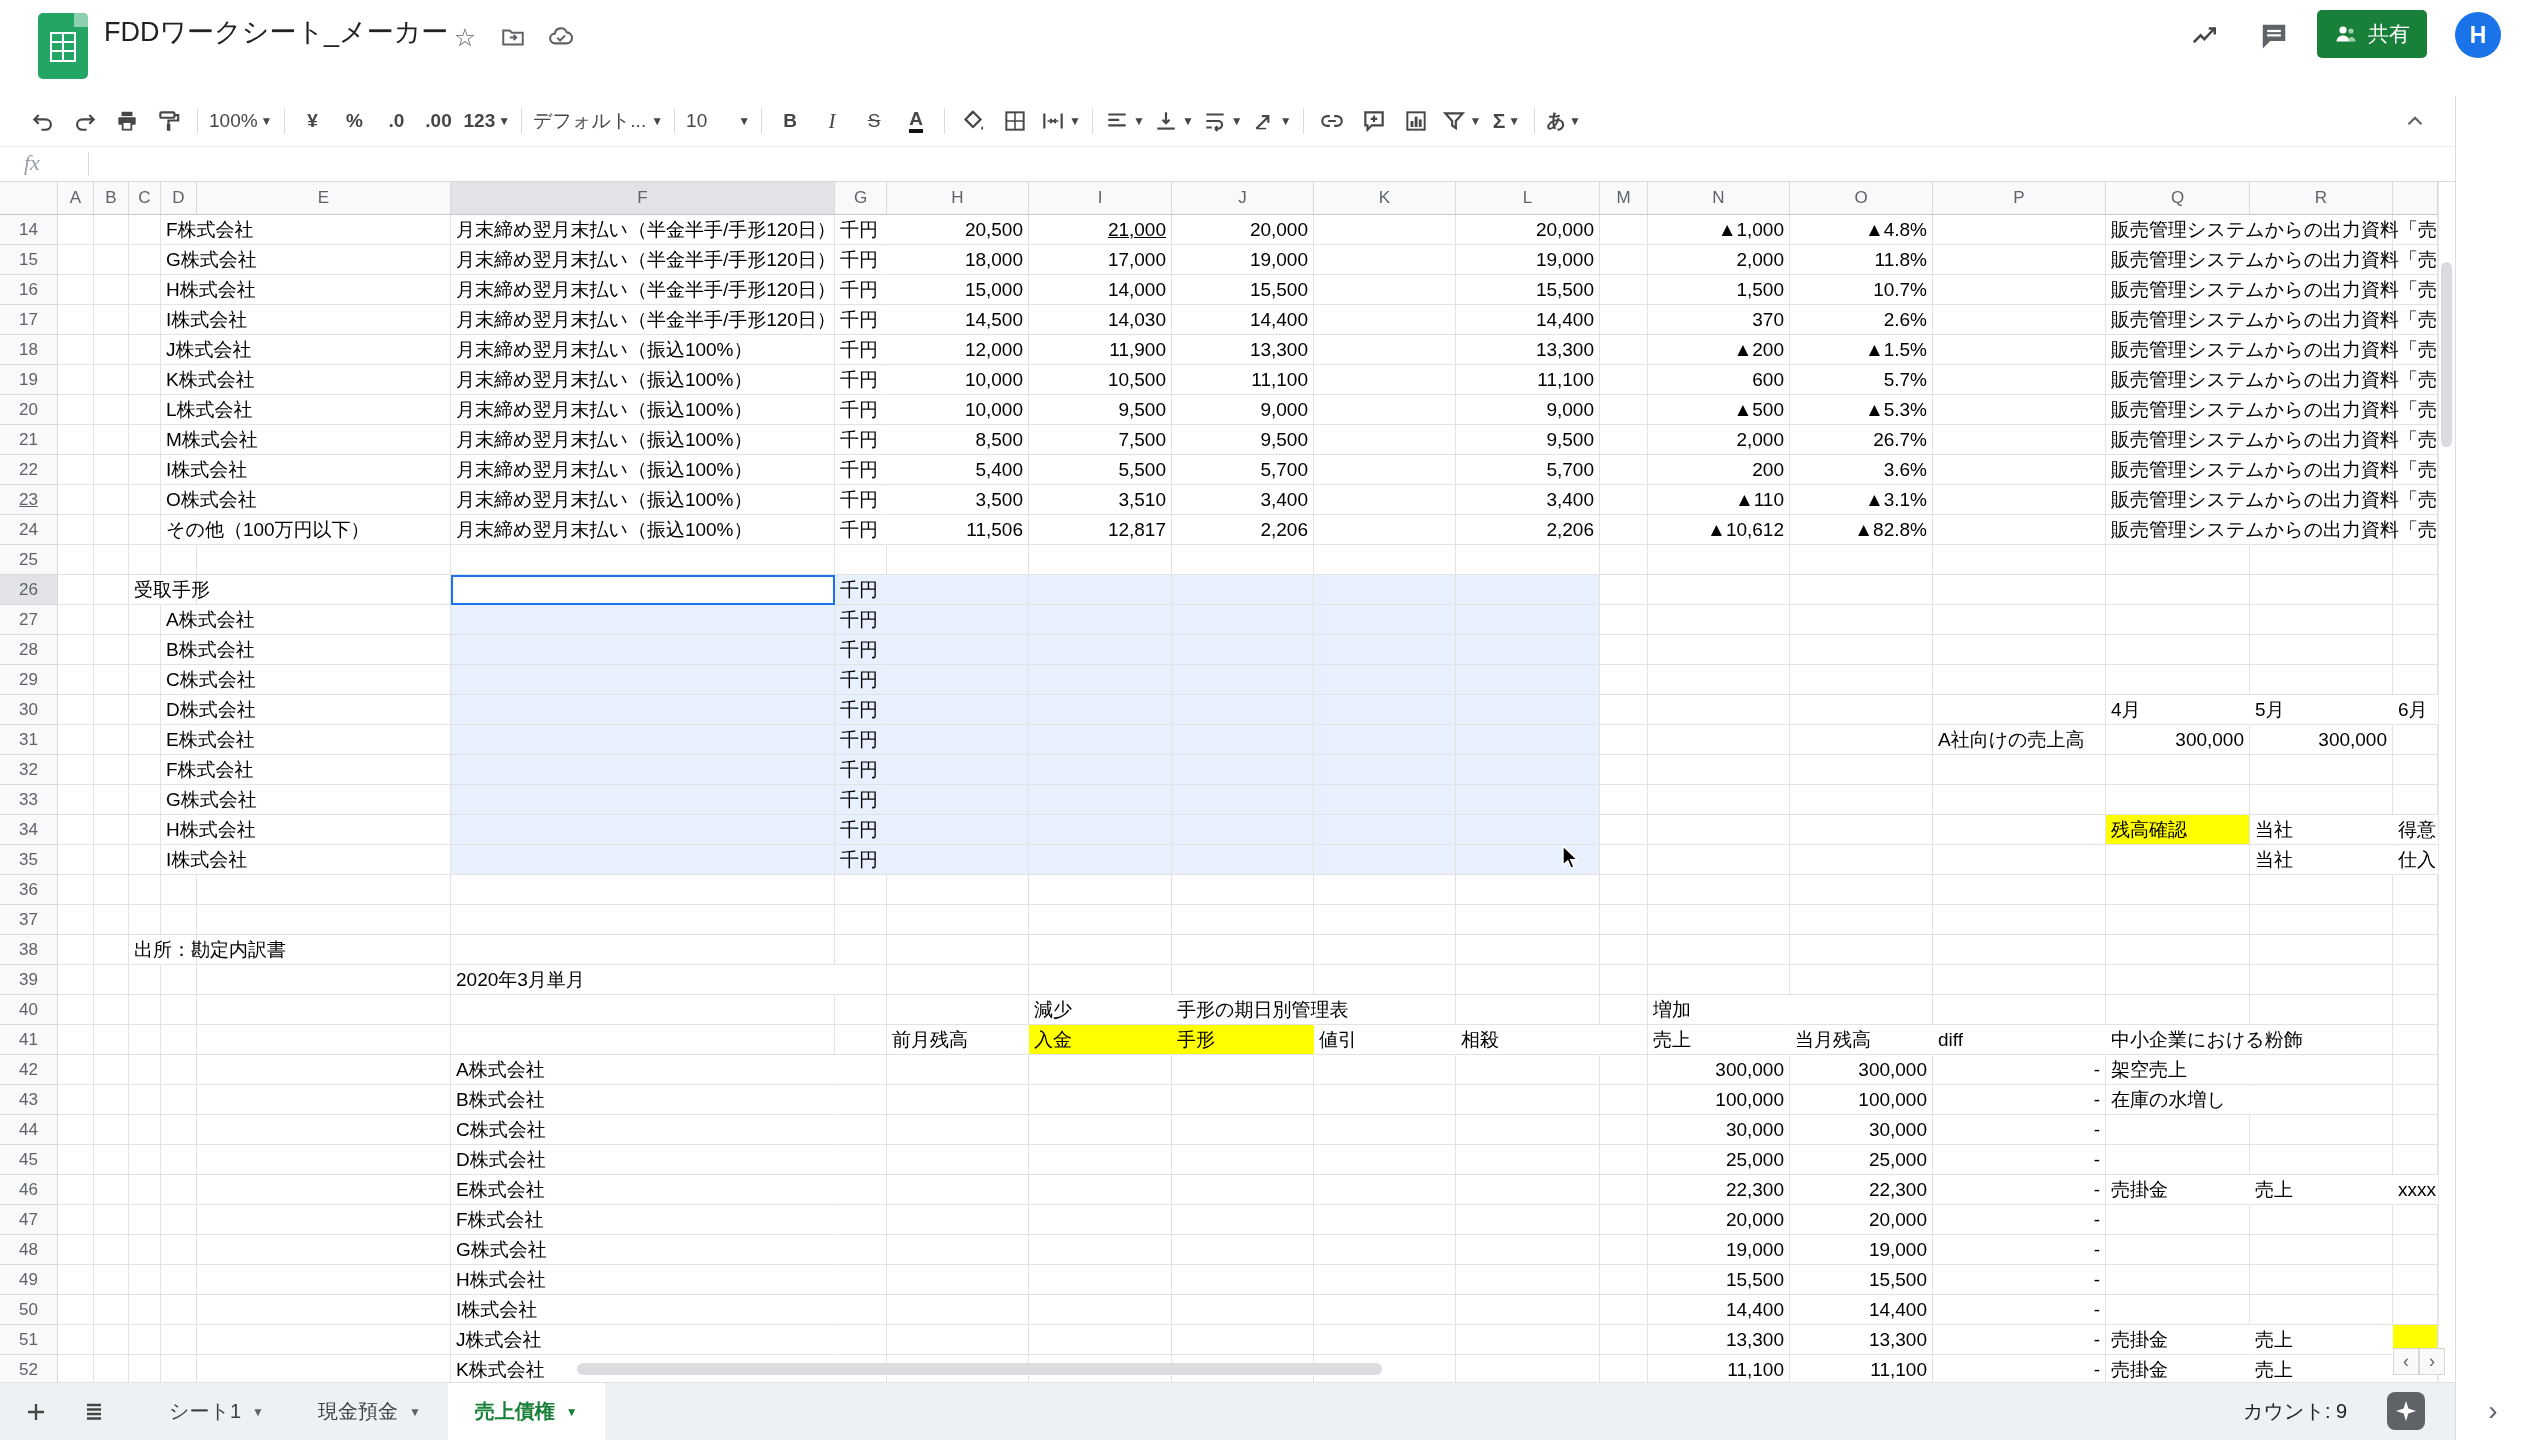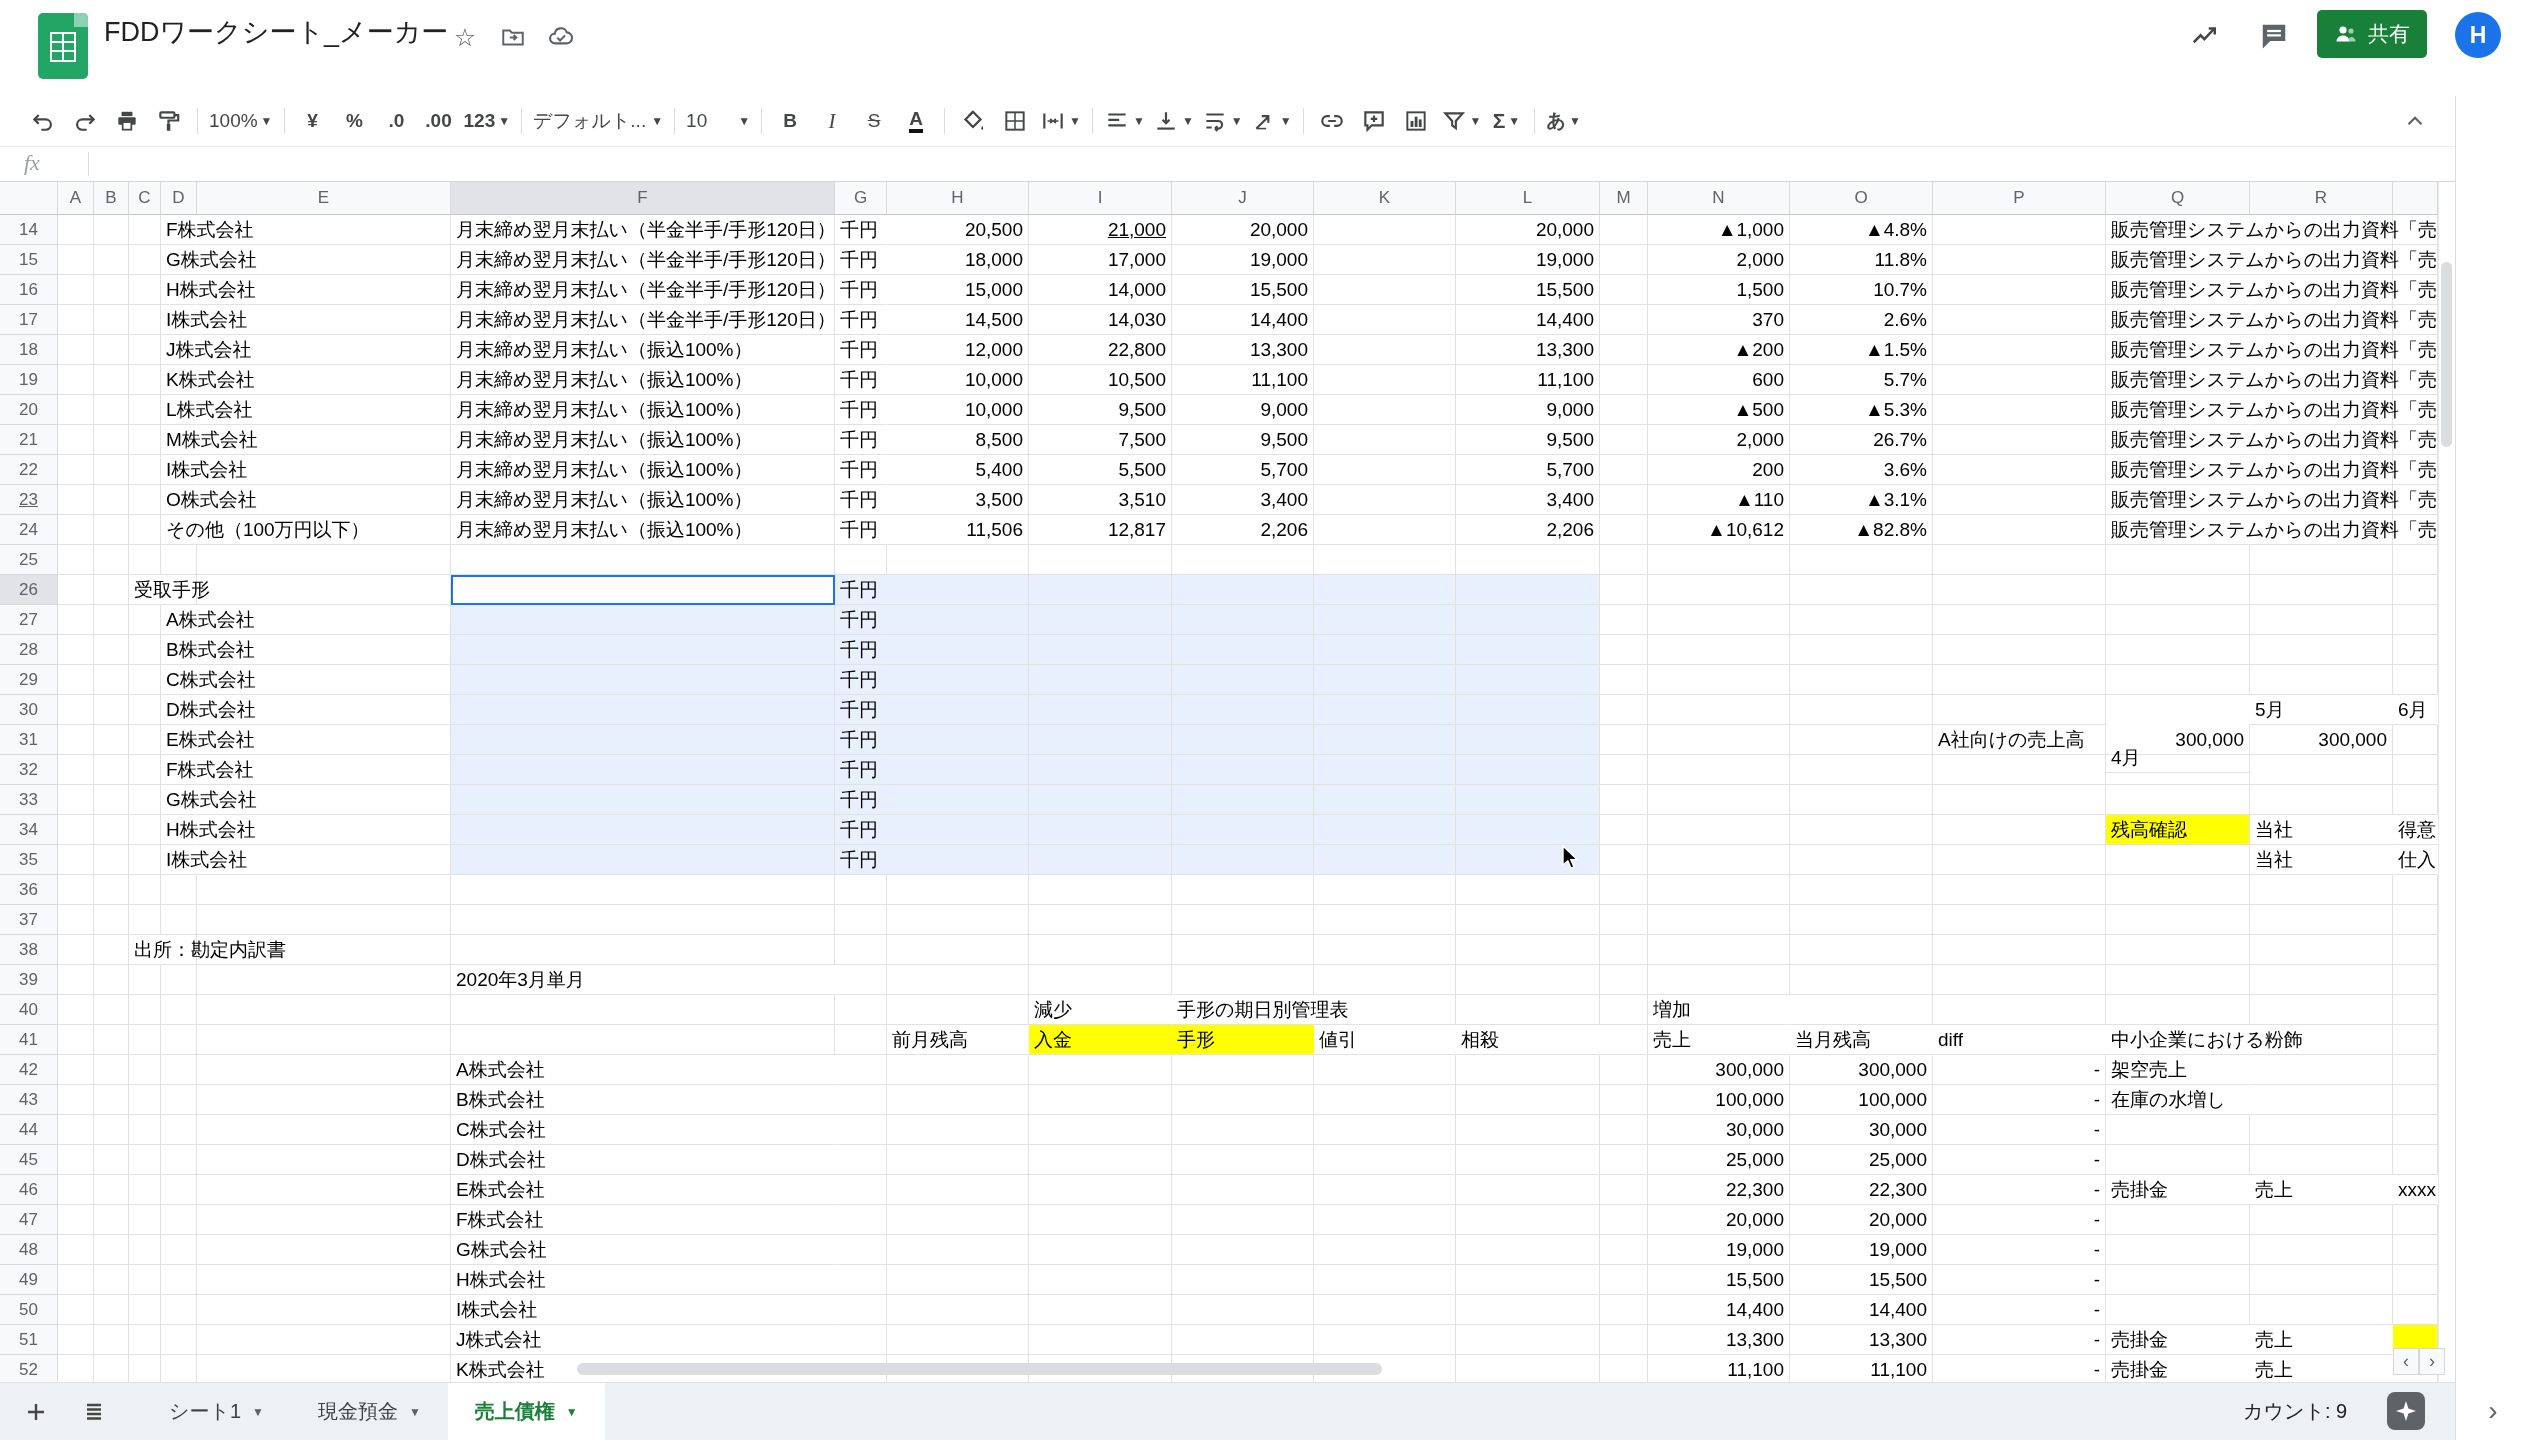--- a/index.html
+++ b/index.html
@@ -388,21 +388,21 @@
     <div class="cell" style="left: 2393px; width: 45px; top: 123px;"></div>
     <div class="rowhead" style="top: 153px;">18</div>
     <div class="cell" style="left: 58px; width: 36px; top: 153px;"></div>
     <div class="cell" style="left: 94px; width: 35px; top: 153px;"></div>
     <div class="cell" style="left: 129px; width: 32px; top: 153px;"></div>
     <div class="cell spill" style="left: 161px; width: 36px; top: 153px;">J株式会社</div>
     <div class="cell" style="left: 197px; width: 254px; top: 153px;"></div>
     <div class="cell clip" style="left: 451px; width: 384px; top: 153px;">月末締め翌月末払い（振込100%）</div>
     <div class="cell spill" style="left: 835px; width: 52px; top: 153px;">千円</div>
     <div class="cell r" style="left: 887px; width: 142px; top: 153px;">12,000</div>
-    <div class="cell r" style="left: 1029px; width: 143px; top: 153px;">22,800</div>
+    <div class="cell r" style="left: 1029px; width: 143px; top: 153px;">11,900</div>
     <div class="cell r" style="left: 1172px; width: 142px; top: 153px;">13,300</div>
     <div class="cell" style="left: 1314px; width: 142px; top: 153px;"></div>
     <div class="cell r" style="left: 1456px; width: 144px; top: 153px;">13,300</div>
     <div class="cell" style="left: 1600px; width: 48px; top: 153px;"></div>
     <div class="cell r" style="left: 1648px; width: 142px; top: 153px;">▲200</div>
     <div class="cell r" style="left: 1790px; width: 143px; top: 153px;">▲1.5%</div>
     <div class="cell" style="left: 1933px; width: 173px; top: 153px;"></div>
     <div class="cell spill" style="left: 2106px; width: 144px; top: 153px;">販売管理システムからの出力資料「売</div>
     <div class="cell" style="left: 2250px; width: 143px; top: 153px;"></div>
     <div class="cell" style="left: 2393px; width: 45px; top: 153px;"></div>
@@ -636,21 +636,21 @@
     <div class="cell spill" style="left: 835px; width: 52px; top: 513px; background: rgb(232, 240, 254);">千円</div>
     <div class="cell" style="left: 887px; width: 142px; top: 513px; background: rgb(232, 240, 254);"></div>
     <div class="cell" style="left: 1029px; width: 143px; top: 513px; background: rgb(232, 240, 254);"></div>
     <div class="cell" style="left: 1172px; width: 142px; top: 513px; background: rgb(232, 240, 254);"></div>
     <div class="cell" style="left: 1314px; width: 142px; top: 513px; background: rgb(232, 240, 254);"></div>
     <div class="cell" style="left: 1456px; width: 144px; top: 513px; background: rgb(232, 240, 254);"></div>
     <div class="cell" style="left: 1600px; width: 48px; top: 513px;"></div>
     <div class="cell" style="left: 1648px; width: 142px; top: 513px;"></div>
     <div class="cell" style="left: 1790px; width: 143px; top: 513px;"></div>
     <div class="cell" style="left: 1933px; width: 173px; top: 513px;"></div>
-    <div class="cell spill" style="left: 2106px; width: 144px; top: 513px; margin-top: 48px;">4月</div>
+    <div class="cell spill" style="left: 2106px; width: 144px; top: 513px;">4月</div>
     <div class="cell spill" style="left: 2250px; width: 143px; top: 513px;">5月</div>
     <div class="cell spill" style="left: 2393px; width: 45px; top: 513px;">6月</div>
     <div class="rowhead" style="top: 543px;">31</div>
     <div class="cell" style="left: 58px; width: 36px; top: 543px;"></div>
     <div class="cell" style="left: 94px; width: 35px; top: 543px;"></div>
     <div class="cell" style="left: 129px; width: 32px; top: 543px;"></div>
     <div class="cell spill" style="left: 161px; width: 36px; top: 543px;">E株式会社</div>
     <div class="cell" style="left: 197px; width: 254px; top: 543px;"></div>
     <div class="cell" style="left: 451px; width: 384px; top: 543px; background: rgb(232, 240, 254);"></div>
     <div class="cell spill" style="left: 835px; width: 52px; top: 543px; background: rgb(232, 240, 254);">千円</div>

